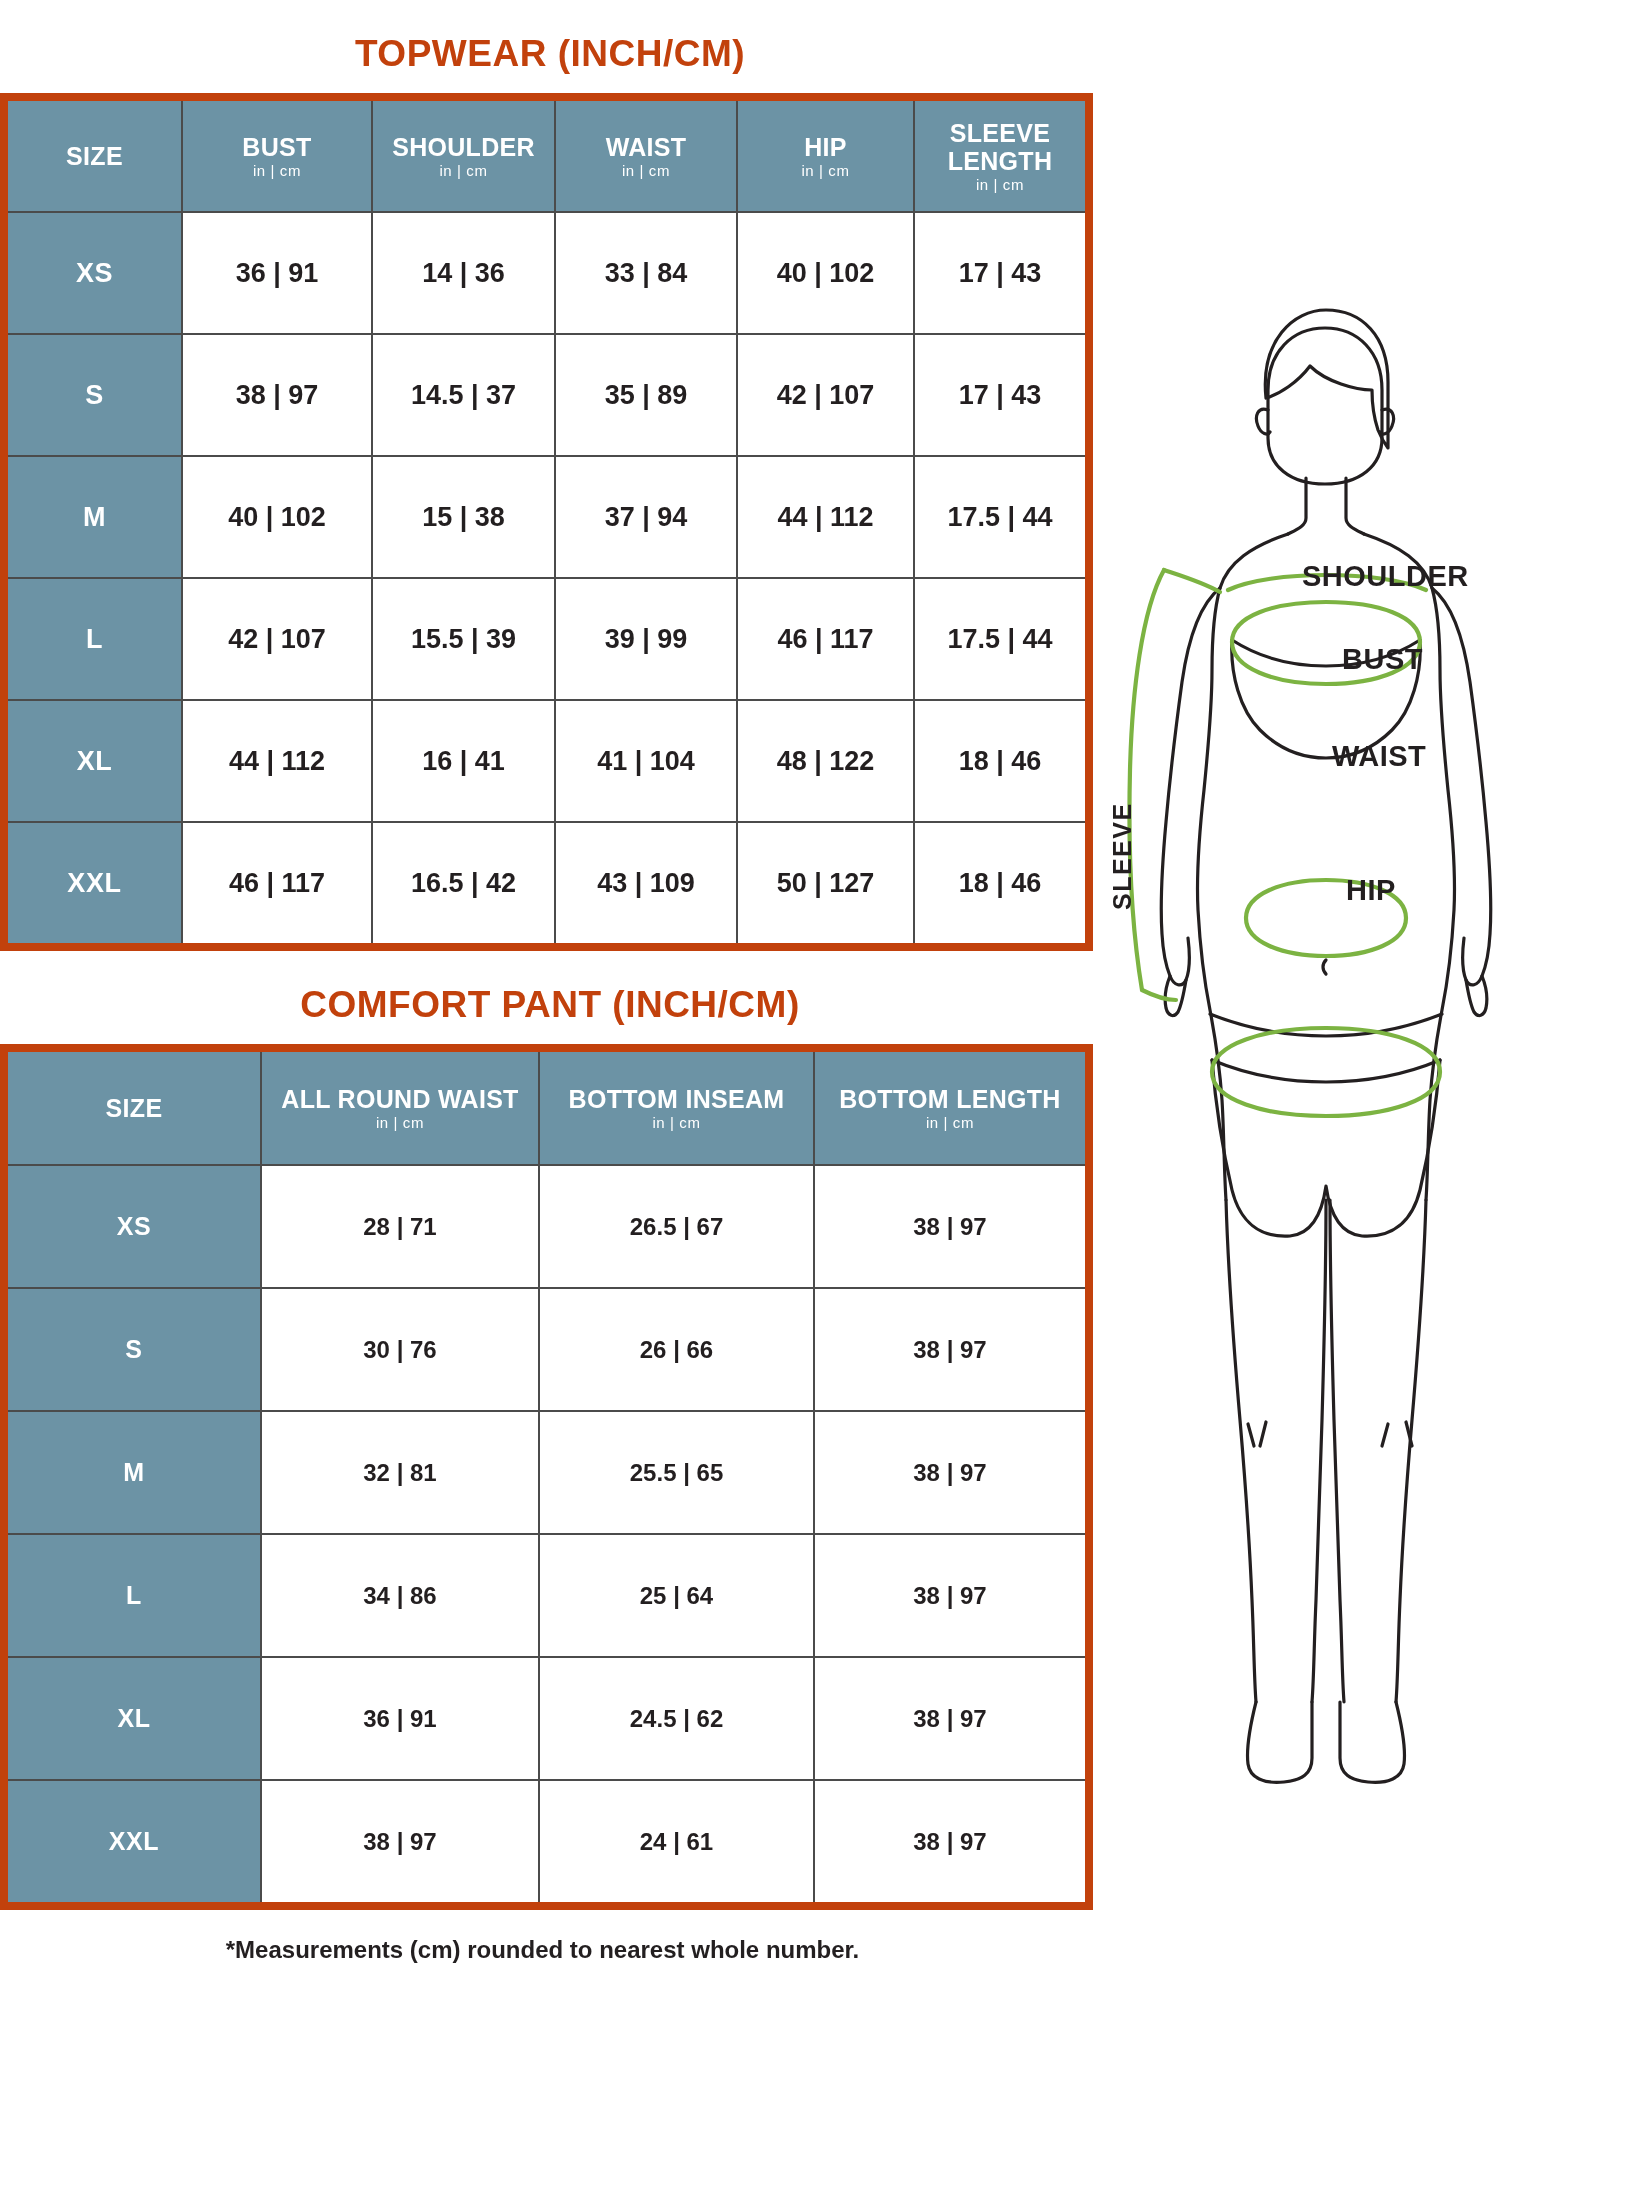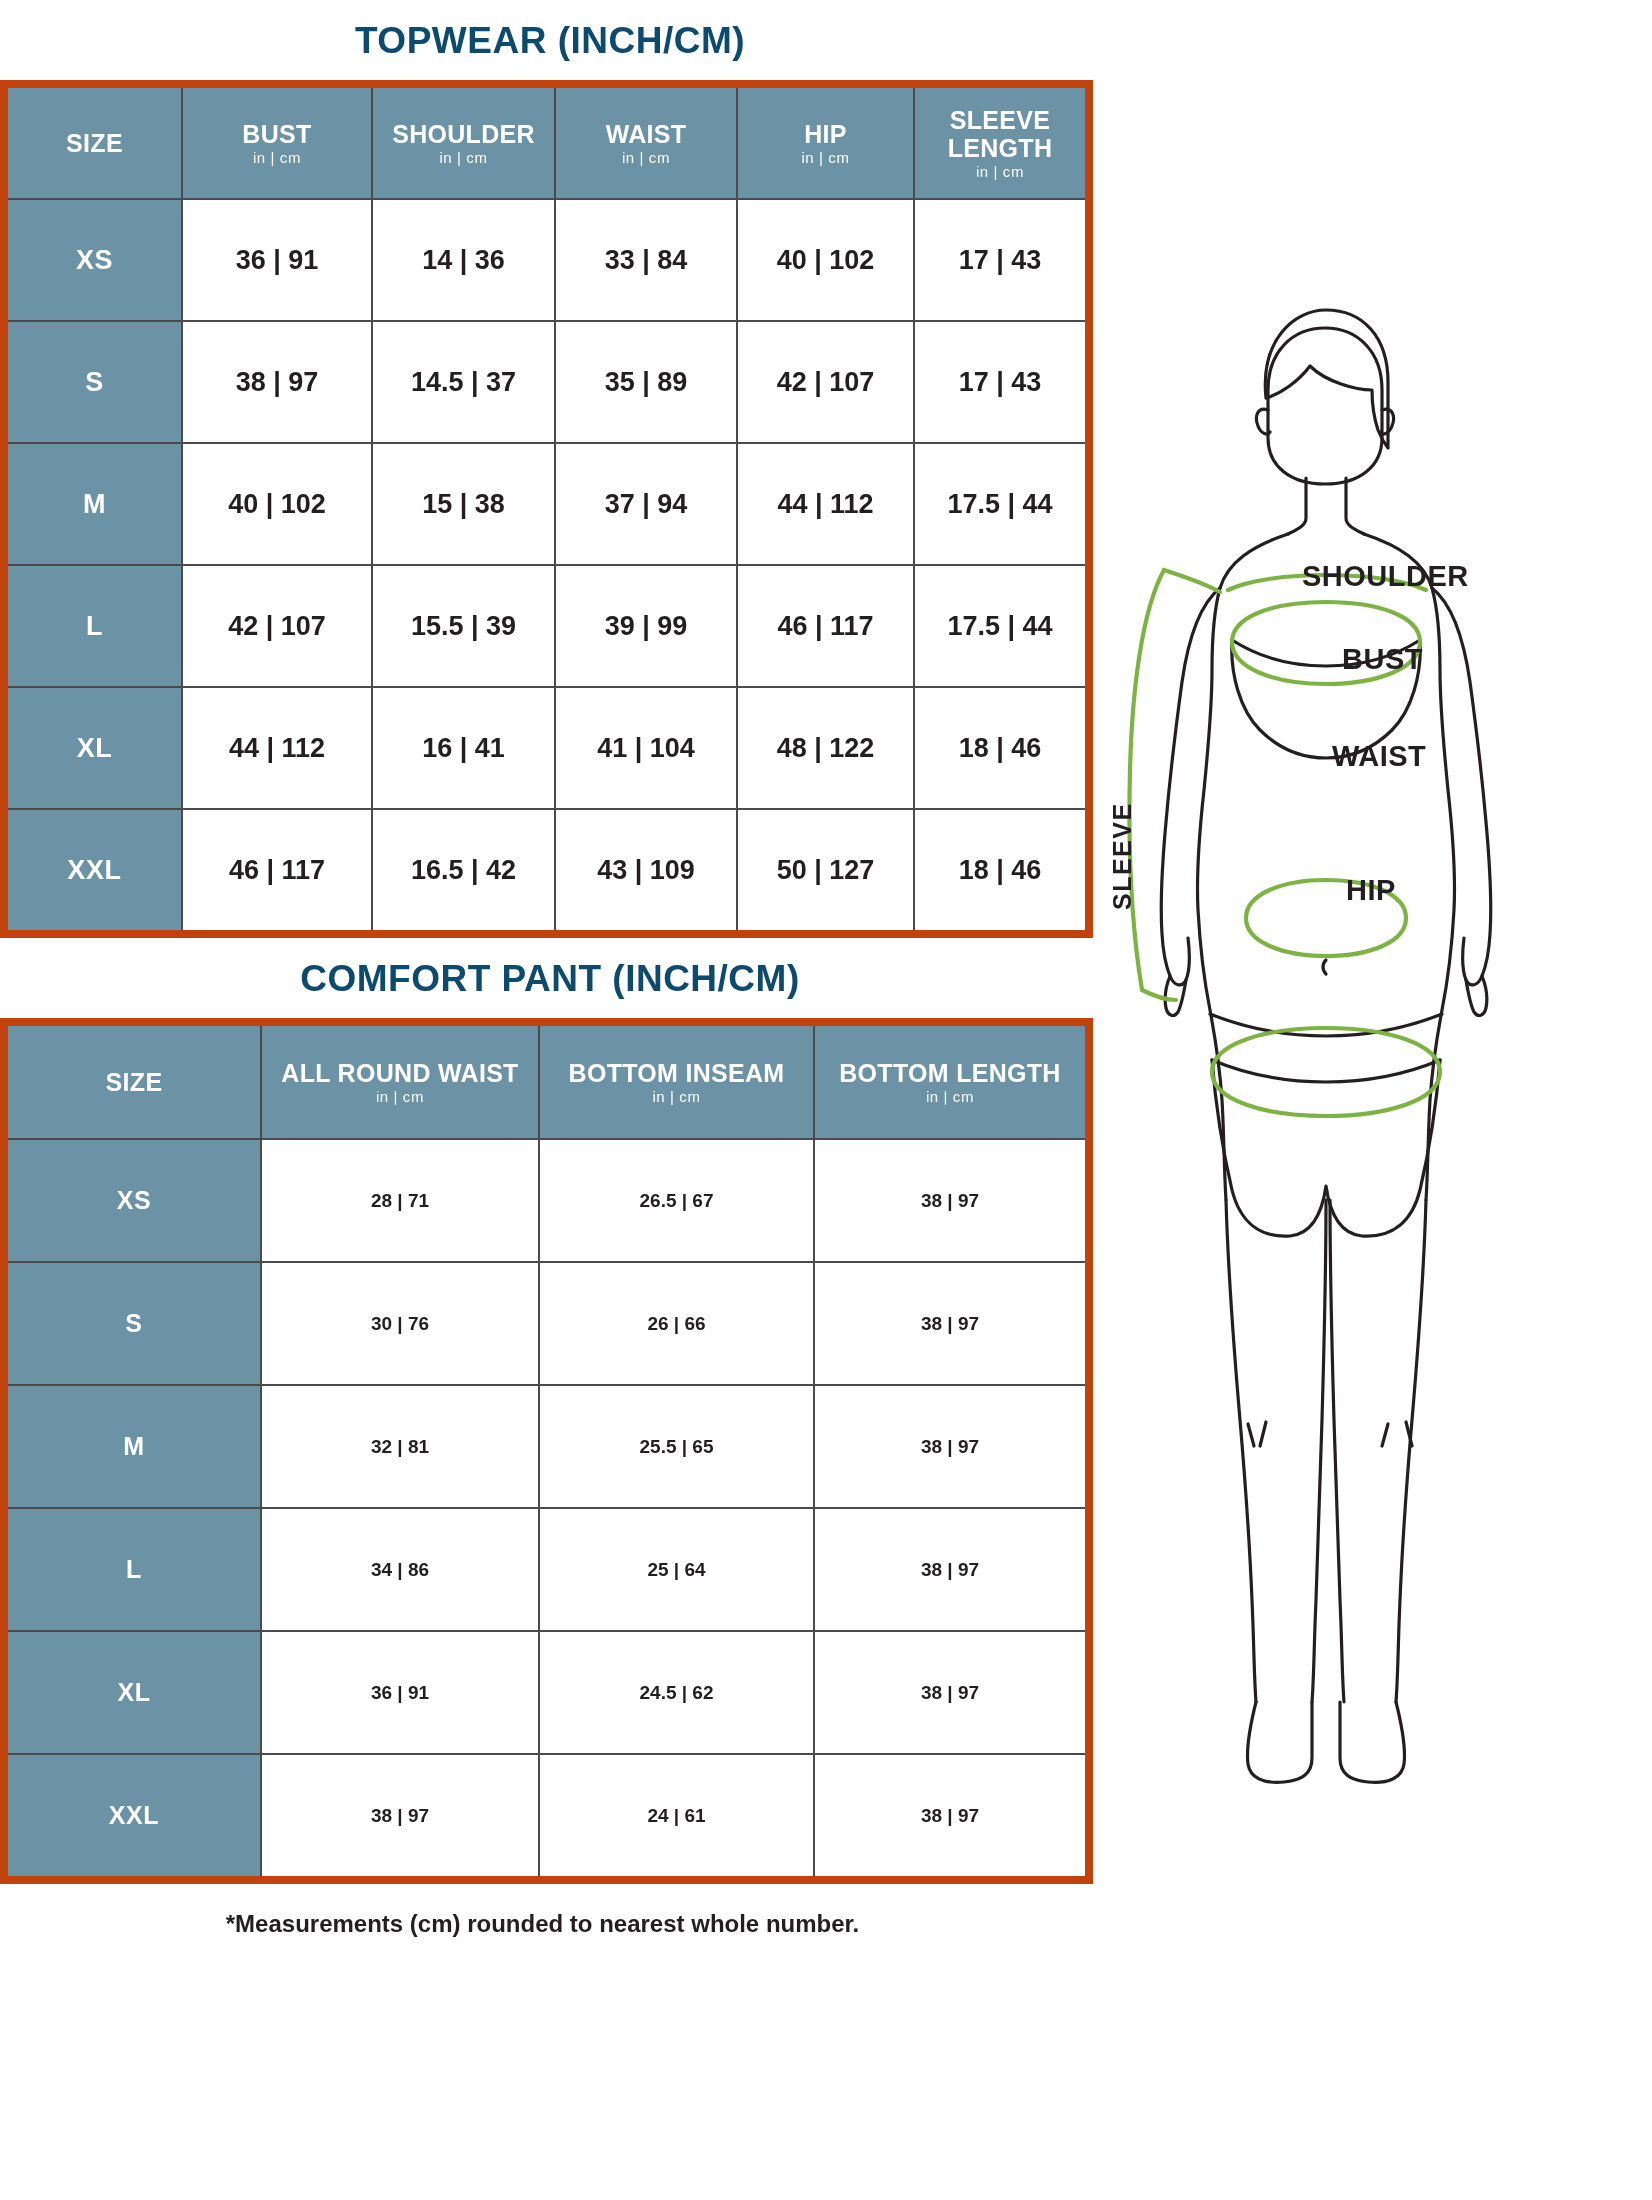--- a/index.html
+++ b/index.html
@@ -25,22 +25,22 @@
     position: absolute;
     left: 0;
     top: 0;
     width: 1100px;
   }
   .section-title {
     text-align: center;
     font-size: 37px;
     font-weight: bold;
     letter-spacing: 0.5px;
-    color: #0c4a6e;
-    margin: 20px 0 18px 0;
+    color: #c2410c;
+    margin: 33px 0 18px 0;
   }
   table.size-table {
     border-collapse: collapse;
     table-layout: fixed;
     border: 8px solid #c2410c;
   }
   table.size-table td, table.size-table th {
     border: 2px solid #4b4b4b;
     text-align: center;
     vertical-align: middle;
@@ -86,21 +86,21 @@
   #topwear-table col.c4 { width: 177px; }
   #topwear-table col.c5 { width: 175px; }
 
   
   #pant-table { width: 1085px; margin-left: 0; }
   #pant-table col.p0 { width: 257px; }
   #pant-table col.p1 { width: 278px; }
   #pant-table col.p2 { width: 275px; }
   #pant-table col.p3 { width: 275px; }
   #pant-table .hdr-cell { height: 112px; }
-  #pant-table .size-cell, #pant-table .val-cell { height: 121px; font-size: 19px; }
+  #pant-table .size-cell, #pant-table .val-cell { height: 121px; font-size: 24px; }
   #pant-table .size-cell { font-size: 25px; }
 
   .footnote {
     text-align: center;
     font-size: 24px;
     font-weight: bold;
     color: #231f20;
     margin-top: 26px;
     width: 1085px;
   }

